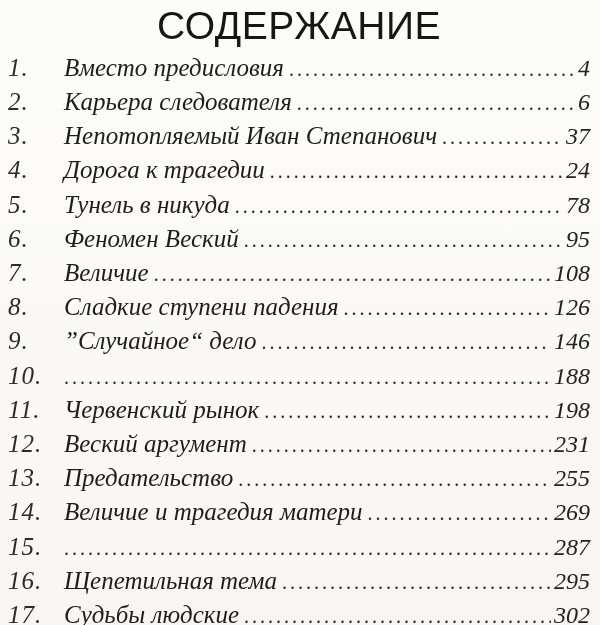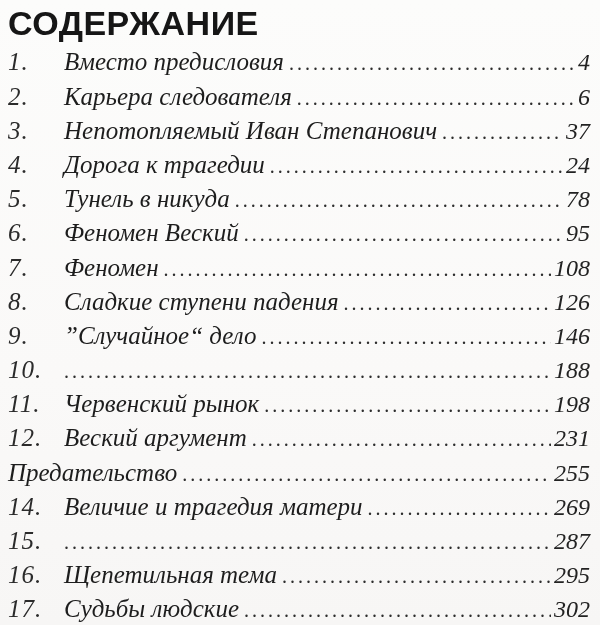--- a/index.html
+++ b/index.html
@@ -13,26 +13,27 @@
   }
   .page {
     box-sizing: border-box;
     width: 600px;
     height: 625px;
     padding: 5px 10px 0 8px;
     background: linear-gradient(180deg, #fcfcfb 0%, #faf9f8 60%, #f7f6f5 100%);
   }
   .toc-title {
     font-family: "Liberation Sans", sans-serif;
-    font-size: 34px;
-    font-weight: 700;
+    font-size: 39px;
+    font-weight: 400;
     letter-spacing: 0.5px;
     color: #161616;
     margin: 0 0 6px 0;
     line-height: 1.1;
+    text-align: center;
   }
   .toc-list {
     list-style: none;
     margin: 0;
     padding: 0;
   }
   .row {
     display: flex;
     align-items: baseline;
     height: 34.2px;
@@ -115,21 +116,21 @@
 
   <li class="row">
     <span class="num">6.</span>
     <span class="title">Феномен Веский</span>
     <span class="dots"></span>
     <span class="page-num">95</span>
   </li>
 
   <li class="row">
     <span class="num">7.</span>
-    <span class="title">Феномен</span>
+    <span class="title">Величие</span>
     <span class="dots"></span>
     <span class="page-num">108</span>
   </li>
 
   <li class="row">
     <span class="num">8.</span>
     <span class="title">Сладкие ступени падения</span>
     <span class="dots"></span>
     <span class="page-num">126</span>
   </li>
@@ -155,20 +156,21 @@
   </li>
 
   <li class="row">
     <span class="num">12.</span>
     <span class="title">Веский аргумент</span>
     <span class="dots"></span>
     <span class="page-num">231</span>
   </li>
 
   <li class="row">
+    <span class="num">13.</span>
     <span class="title">Предательство</span>
     <span class="dots"></span>
     <span class="page-num">255</span>
   </li>
 
   <li class="row">
     <span class="num">14.</span>
     <span class="title">Величие и трагедия матери</span>
     <span class="dots"></span>
     <span class="page-num">269</span>

